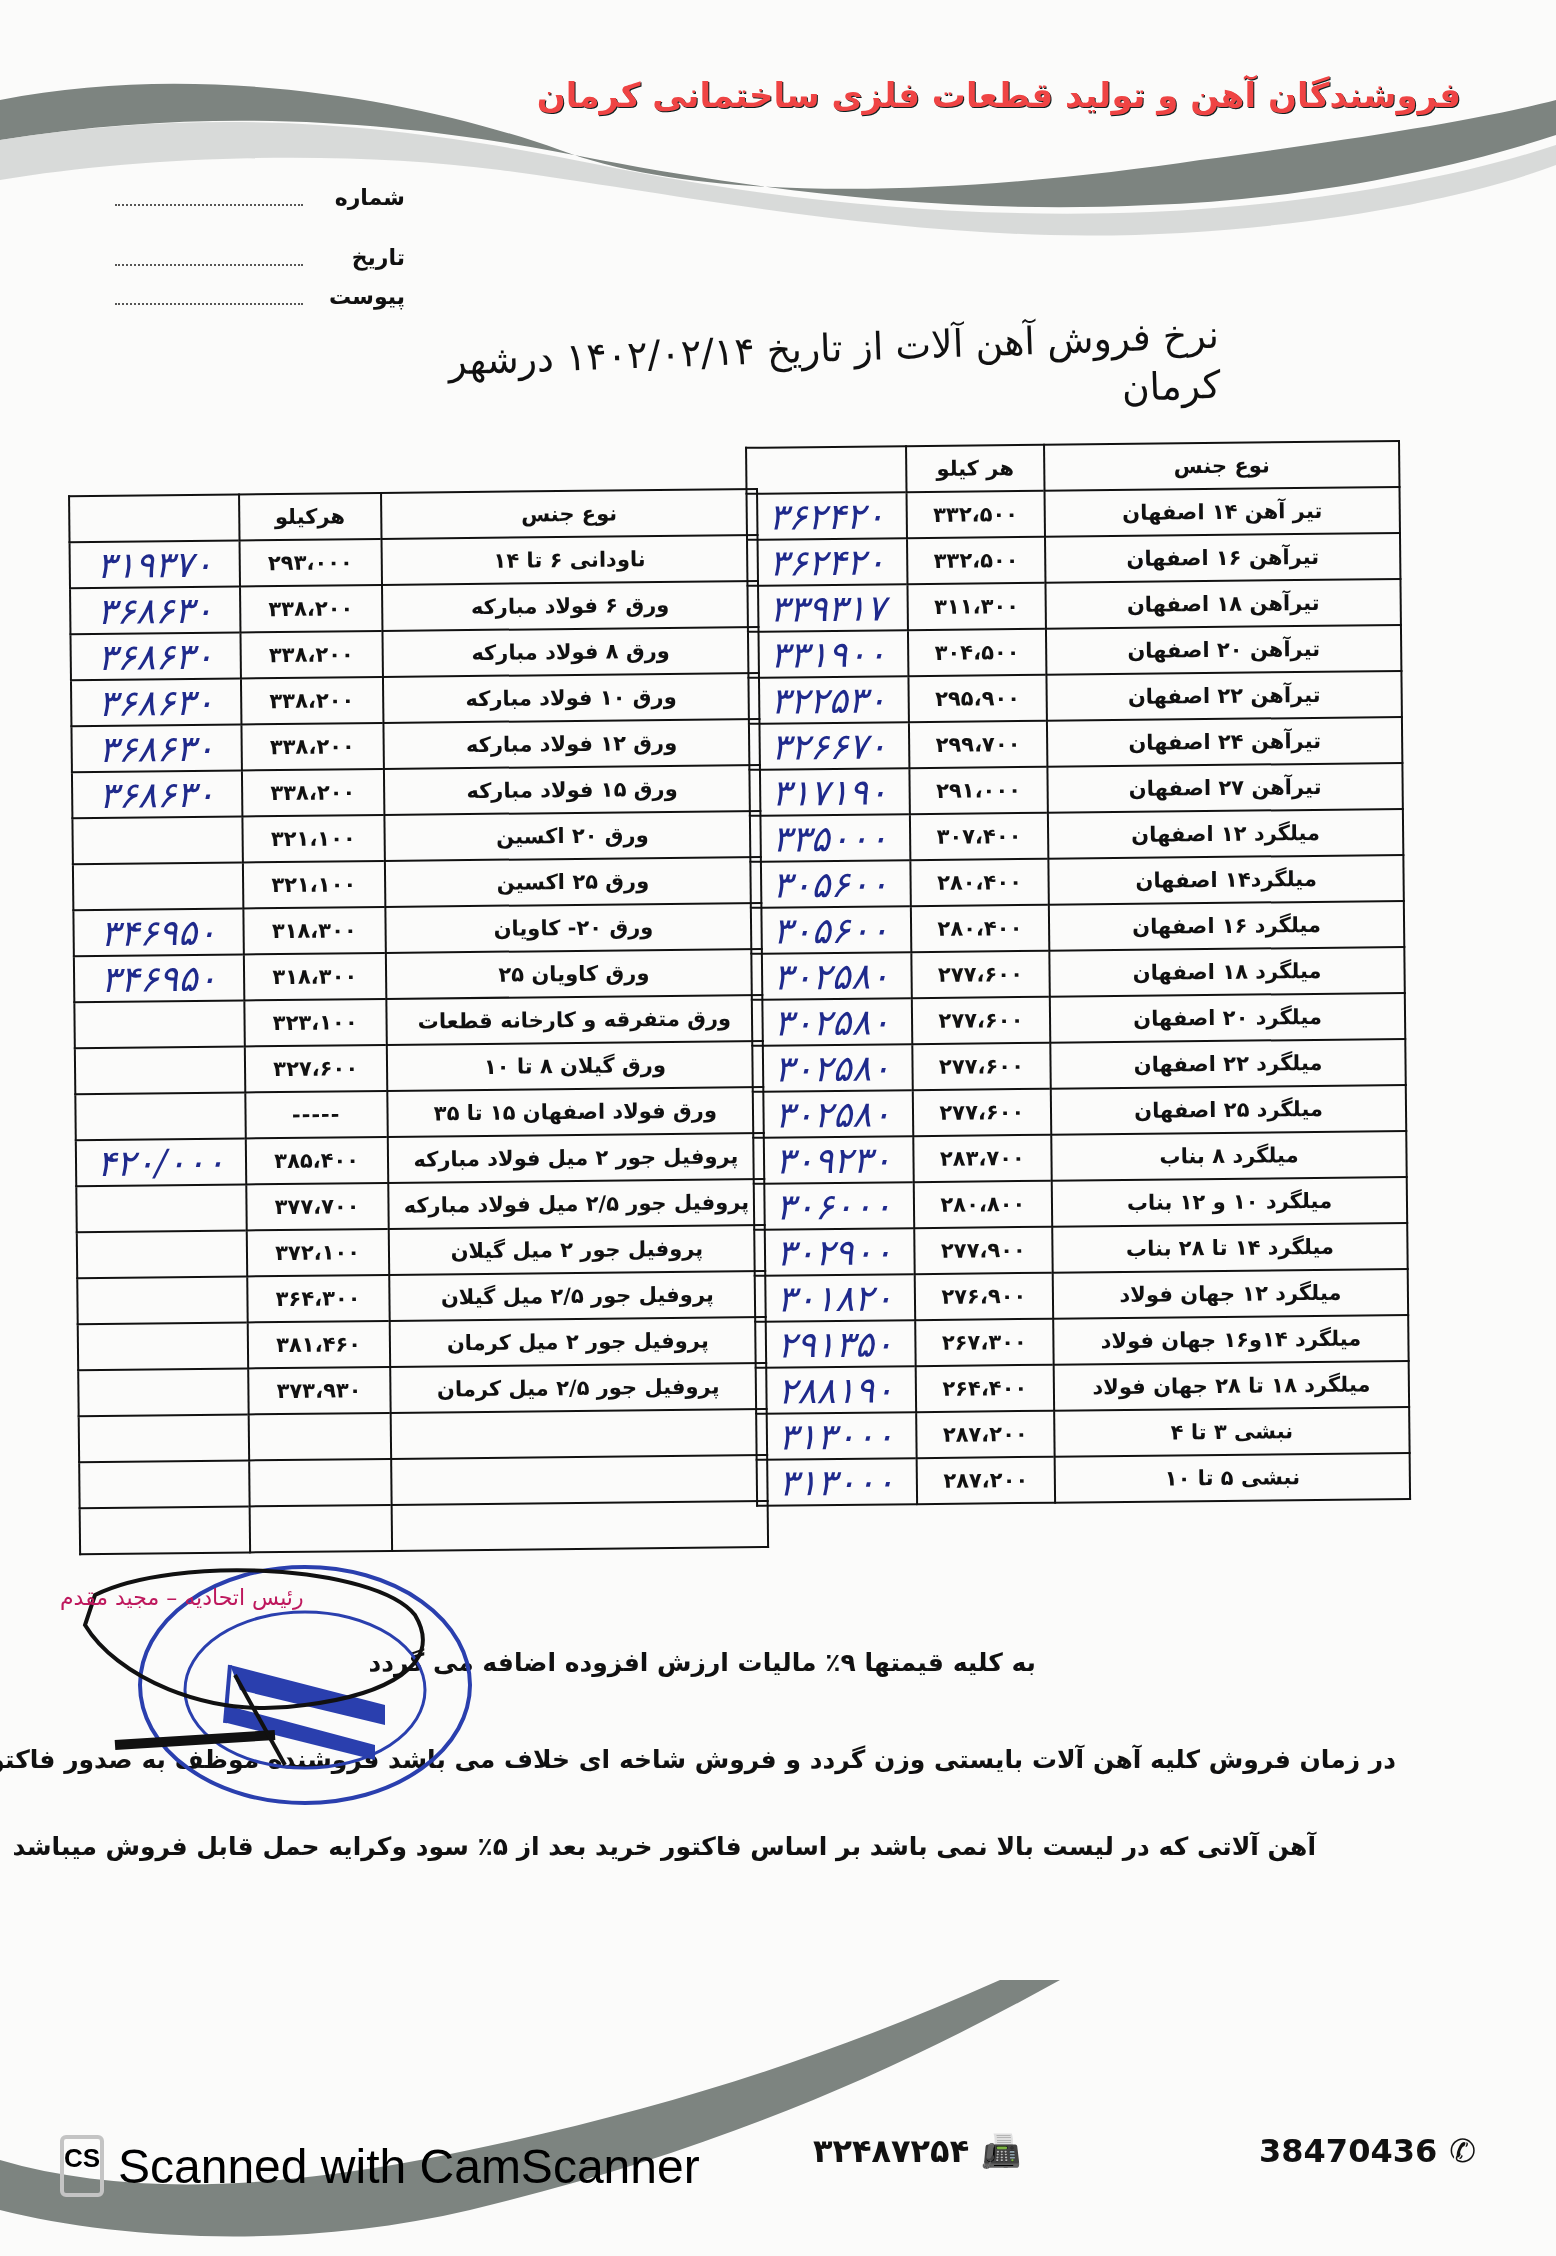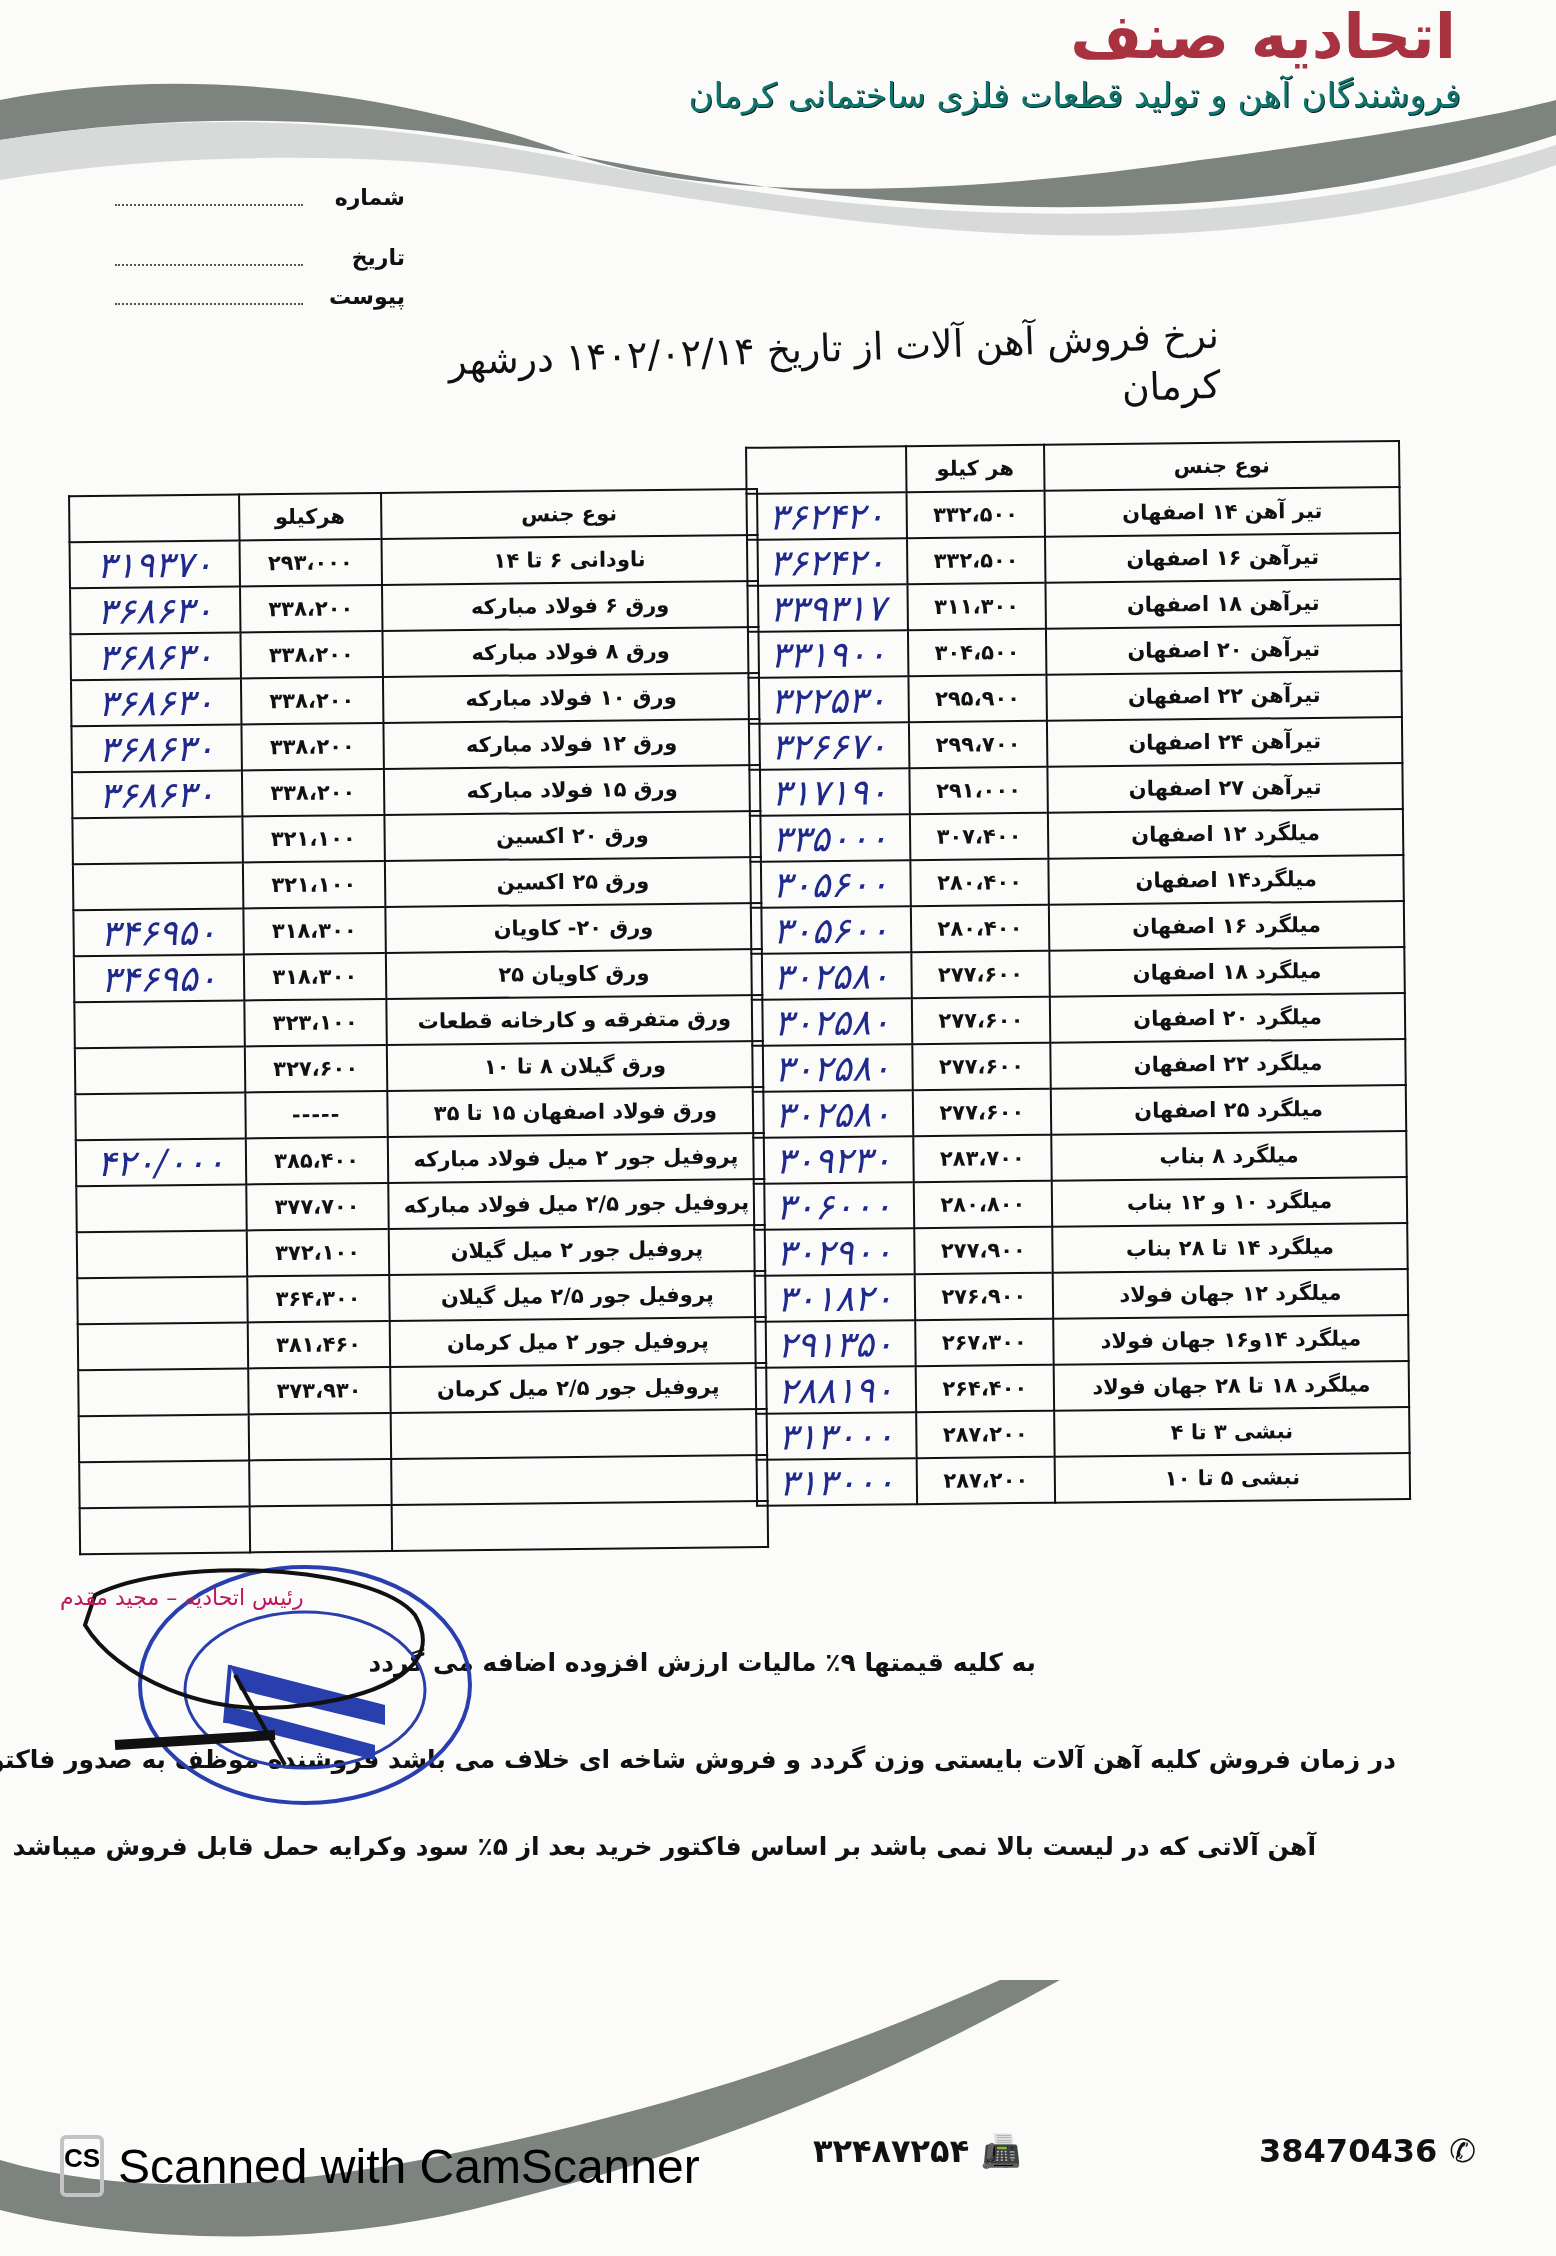--- a/index.html
+++ b/index.html
@@ -16,21 +16,21 @@
   .wave-bottom { position: absolute; left: 0; top: 1980px; width: 1556px; height: 276px; }
 
   
   .union-title {
     position: absolute; right: 100px; top: 0px;
     font-size: 62px; font-weight: bold; color: #a8323f; direction: rtl;
     font-family: "DejaVu Sans", sans-serif;
   }
   .union-subtitle {
     position: absolute; right: 95px; top: 75px;
-    font-size: 34px; font-weight: normal; color: #0f766e; direction: rtl;
+    font-size: 34px; font-weight: bold; color: #ef4444; direction: rtl;
     text-shadow: 1px 1px 0 #0b2020;
   }
 
   
   .field { position: absolute; left: 115px; width: 290px; direction: rtl; display: flex; align-items: center; gap: 12px; }
   .field .lbl { font-size: 22px; font-weight: bold; width: 90px; text-align: right; }
   .field .line { flex: 1; border-bottom: 2px dotted #555; height: 0; margin-top: 14px; }
 
   .doc-title {
     position: absolute; left: 340px; top: 325px; width: 880px; direction: rtl;
@@ -73,21 +73,20 @@
 </head>
 <body>
 
 <div class="page">
 
   <svg class="wave-top" viewBox="0 0 1556 200" preserveAspectRatio="none">
     <path d="M0,60 C200,20 420,60 560,110 C720,170 1000,150 1200,120 C1350,100 1480,80 1556,60 L1556,95 C1450,130 1300,160 1150,165 C950,175 760,150 600,120 C450,90 250,60 0,100 Z" fill="#7d8480"></path>
     <path d="M0,100 C250,60 450,95 600,125 C760,158 950,180 1150,172 C1300,166 1450,140 1556,105 L1556,125 C1450,165 1250,200 1050,195 C850,190 650,150 500,130 C350,110 150,115 0,140 Z" fill="#c9cccb" opacity="0.7"></path>
   </svg>
 
-  <div class="union-title">اتحادیه صنف</div>
   <div class="union-subtitle">فروشندگان آهن و تولید قطعات فلزی ساختمانی کرمان</div>
 
   <div class="field" style="top:185px;">
     <span class="lbl">شماره</span>
     <span class="line"></span>
   </div>
   <div class="field" style="top:245px;">
     <span class="lbl">تاریخ</span>
     <span class="line"></span>
   </div>

